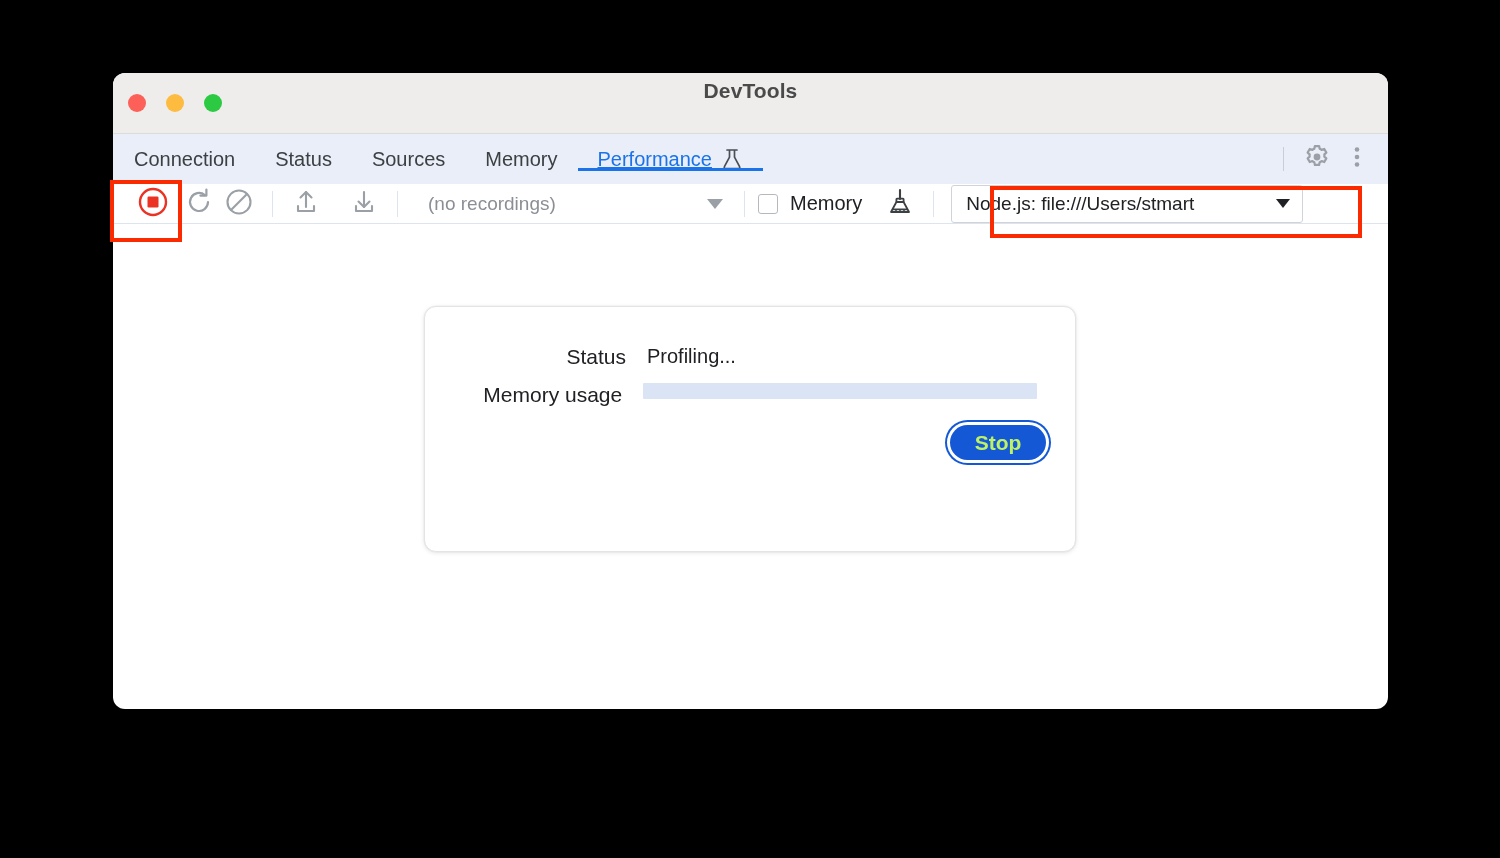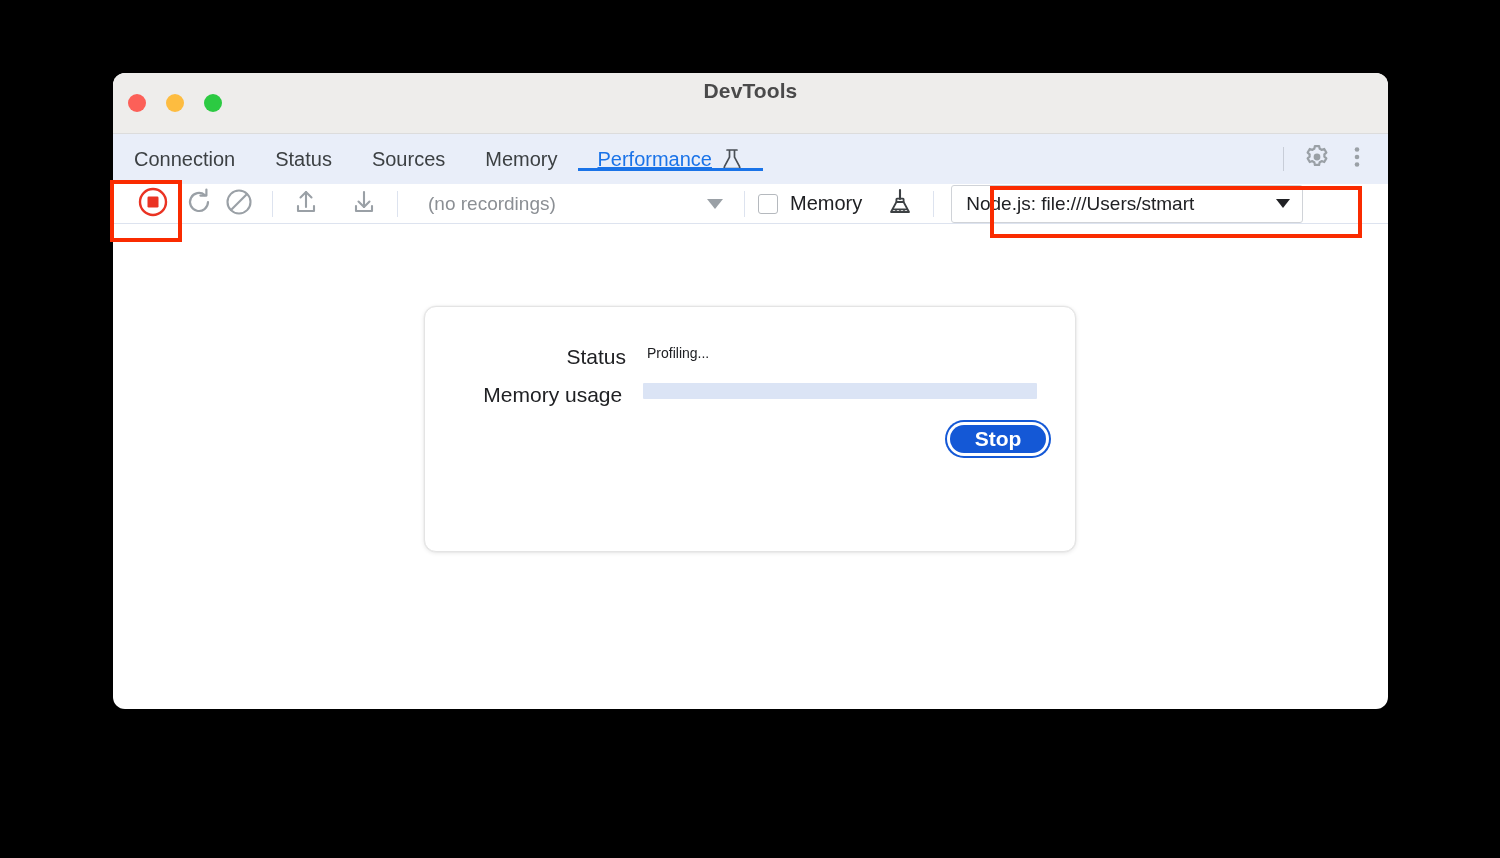--- a/index.html
+++ b/index.html
@@ -265,21 +265,21 @@
   }
   .status-label {
     width: 208px;
     text-align: right;
     padding-right: 21px;
     font-size: 21px;
     color: #202124;
     box-sizing: border-box;
   }
   .status-value {
-    font-size: 14px;
+    font-size: 20px;
     color: #202124;
   }
   #buffer-bar {
     width: 402px;
     height: 16px;
     background: #dbe4f5;
     border-radius: 1px;
   }
   #buffer-fill {
     height: 100%;
@@ -291,24 +291,24 @@
     justify-content: flex-end;
     padding-right: 29px;
     margin-top: 18px;
   }
   #stop-button {
     position: relative;
     display: inline-flex;
     align-items: center;
     justify-content: center;
     min-width: 96px;
-    height: 28px;
+    height: 35px;
     padding: 0 22px;
     background: #1458d6;
-    color: #ffffff;
+    color: #bef264;
     font-size: 21px;
     font-weight: bold;
     border: none;
     border-radius: 22px;
     box-shadow: 0 0 0 3px #ffffff, 0 0 0 5px #1458d6;
     cursor: pointer;
     font-family: "Liberation Sans", sans-serif;
   }
 </style>
 </head>

